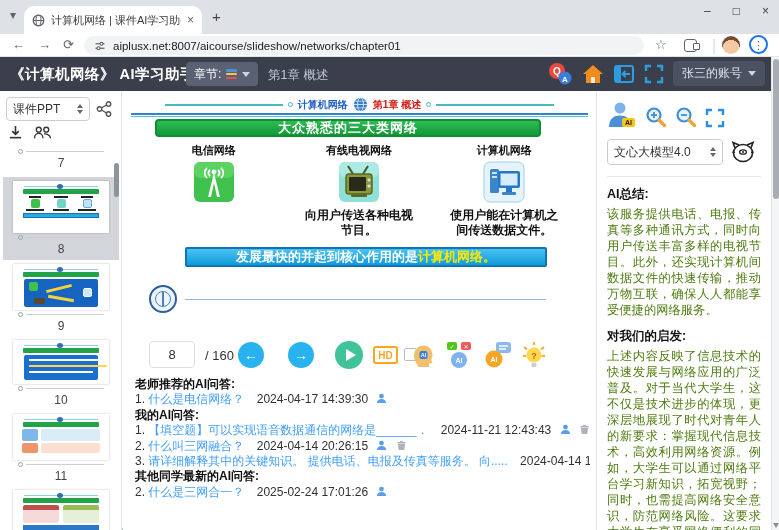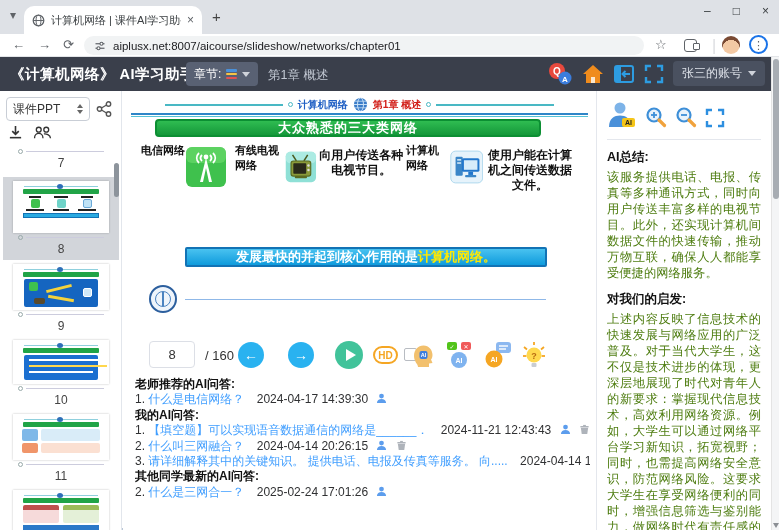--- a/index.html
+++ b/index.html
@@ -77,21 +77,21 @@
   .dline { height:2px; background:#49b8c4; flex:1; max-width:118px; }
   .dcirc { width:5px; height:5px; border:1.5px solid #49b8c4; border-radius:50%; background:#fff; }
   .dcourse { color:#1f5fc4; font-weight:bold; font-size:10px; }
   .dchap { color:#d2201a; font-weight:bold; font-size:10px; }
   .dsep { position:absolute; left:8px; right:8px; top:22px; border-top:2px solid #2f86c8; }
   .dsep::after { content:""; display:block; margin-top:1px; border-top:1px solid #57c3d6; }
   .gbanner { position:absolute; left:32px; top:28px; width:386px; height:18px; border:2px solid #0c8f33; border-radius:4px;
              background:linear-gradient(#2fbc51,#14983a); color:#fff; font-weight:bold; font-size:13px;
              display:flex; align-items:center; justify-content:center; letter-spacing:1px; }
   .cols { position:absolute; left:18px; top:52px; width:436px; display:flex; }
-  .col { flex:1; display:flex; flex-direction:row; align-items:flex-start; }
+  .col { flex:1; display:flex; flex-direction:column; align-items:center; }
   .col-label { font-size:11px; font-weight:bold; color:#111; }
   .col-icon { margin-top:3px; }
   .col-desc { margin-top:5px; font-size:12px; font-weight:bold; color:#111; text-align:center; width:118px; line-height:15px; }
   .bbanner { position:absolute; left:62px; top:156px; width:362px; height:20px; border:2px solid #1273b5; border-radius:2px;
              background:linear-gradient(#49c2f0,#0f9bdc); color:#fff; font-weight:bold; font-size:13px;
              display:flex; align-items:center; justify-content:center; }
   .bbanner em { font-style:normal; color:#ffe900; }
   .ulogo { position:absolute; left:26px; top:194px; width:28px; height:28px; border-radius:50%; border:2px solid #2c5f9e;
            background:#eef4fb; }
   .ulogo::after { content:""; position:absolute; inset:4px; border-radius:50%; border:1.5px solid #4a82c0;
@@ -100,21 +100,21 @@
 
   .ctrl { position:absolute; left:0; top:250px; width:473px; height:32px; }
   .pg-input { position:absolute; left:26px; top:0; width:46px; height:27px; border:1px solid #dcdfe6; border-radius:4px;
               text-align:center; font-size:13px; color:#333; }
   .pg-total { position:absolute; left:82px; top:7px; font-size:13px; color:#333; }
   .cbtn { position:absolute; top:1px; width:26px; height:26px; border-radius:50%; background:#29b2f0; color:#fff;
           font-size:14px; display:flex; align-items:center; justify-content:center; }
   .playbtn { position:absolute; left:212px; top:0; width:28px; height:28px; border-radius:50%; background:#41c39a; }
   .playbtn::after { content:""; position:absolute; left:11px; top:8px; border-left:10px solid #fff;
                     border-top:6px solid transparent; border-bottom:6px solid transparent; }
-  .hdbadge { position:absolute; left:250px; top:5px; width:25px; height:18px; border:2px solid #f5a623; border-radius:9px;
+  .hdbadge { position:absolute; left:250px; top:5px; width:25px; height:18px; border:2px solid #f5a623; border-radius:3px;
              color:#f5a623; font-size:10px; font-weight:bold; display:flex; align-items:center; justify-content:center; }
   .hdchk { position:absolute; left:281px; top:7px; width:13px; height:13px; border:1px solid #b8bcc2; border-radius:2px; background:#fff; }
 
   .qa { position:absolute; left:12px; top:286px; width:455px; bottom:0; overflow:hidden; font-size:12px; line-height:15.4px; }
   .qa h5 { font-size:12px; color:#111; font-weight:bold; }
   .qa-row { white-space:nowrap; overflow:hidden; color:#303133; }
   .qa-row a { color:#409eff; text-decoration:none; }
   .qa-time { margin-left:9px; color:#303133; }
   .mini-ic { display:inline-block; vertical-align:-1px; margin-left:5px; }
 
@@ -547,20 +547,38 @@
     <svg width="22" height="22" viewBox="0 0 22 22">
       <circle cx="9" cy="9" r="6.5" fill="#e8f2fb" stroke="#3d8fd8" stroke-width="2.2"></circle>
       <line x1="6" y1="9" x2="12" y2="9" stroke="#3d8fd8" stroke-width="1.8"></line>
       <line x1="14" y1="14" x2="19.5" y2="19.5" stroke="#f0a23c" stroke-width="3.2" stroke-linecap="round"></line>
     </svg>
     <svg width="20" height="20" viewBox="0 0 20 20">
       <path d="M2 7 V2 H7 M13 2 H18 V7 M18 13 V18 H13 M7 18 H2 V13" fill="none" stroke="#2d8fe0" stroke-width="2.4"></path>
     </svg>
   </div>
 
+  <div class="rp-selrow">
+    <div class="rp-select">
+      <span>文心大模型4.0</span>
+      <span class="dblcaret">
+          <i class="u"></i>
+          <i class="d"></i>
+        </span>
+    </div>
+    <svg width="24" height="22" viewBox="0 0 24 22">
+      <path d="M4 7 L2 1.5 L8 4" fill="none" stroke="#222" stroke-width="1.6"></path>
+      <path d="M20 7 L22 1.5 L16 4" fill="none" stroke="#222" stroke-width="1.6"></path>
+      <ellipse cx="12" cy="12" rx="9.5" ry="8.5" fill="none" stroke="#222" stroke-width="1.6"></ellipse>
+      <ellipse cx="12" cy="11" rx="3.4" ry="2.2" fill="none" stroke="#222" stroke-width="1.3"></ellipse>
+      <circle cx="12" cy="11" r="1" fill="#222"></circle>
+      <line x1="1" y1="11" x2="4" y2="11.5" stroke="#222" stroke-width="1.2"></line>
+      <line x1="23" y1="11" x2="20" y2="11.5" stroke="#222" stroke-width="1.2"></line>
+    </svg>
+  </div>
 
   <hr>
 
   <div class="rp-h">AI总结:</div>
   <p class="rp-p">该服务提供电话、电报、传真等多种通讯方式，同时向用户传送丰富多样的电视节目。此外，还实现计算机间数据文件的快速传输，推动万物互联，确保人人都能享受便捷的网络服务。</p>
 
   <div class="rp-h rp-h2">对我们的启发:</div>
   <p class="rp-p">上述内容反映了信息技术的快速发展与网络应用的广泛普及。对于当代大学生，这不仅是技术进步的体现，更深层地展现了时代对青年人的新要求：掌握现代信息技术，高效利用网络资源。例如，大学生可以通过网络平台学习新知识，拓宽视野；同时，也需提高网络安全意识，防范网络风险。这要求大学生在享受网络便利的同时，增强信息筛选与鉴别能力，做网络时代有责任感的青年。</p>
 
 </div>

